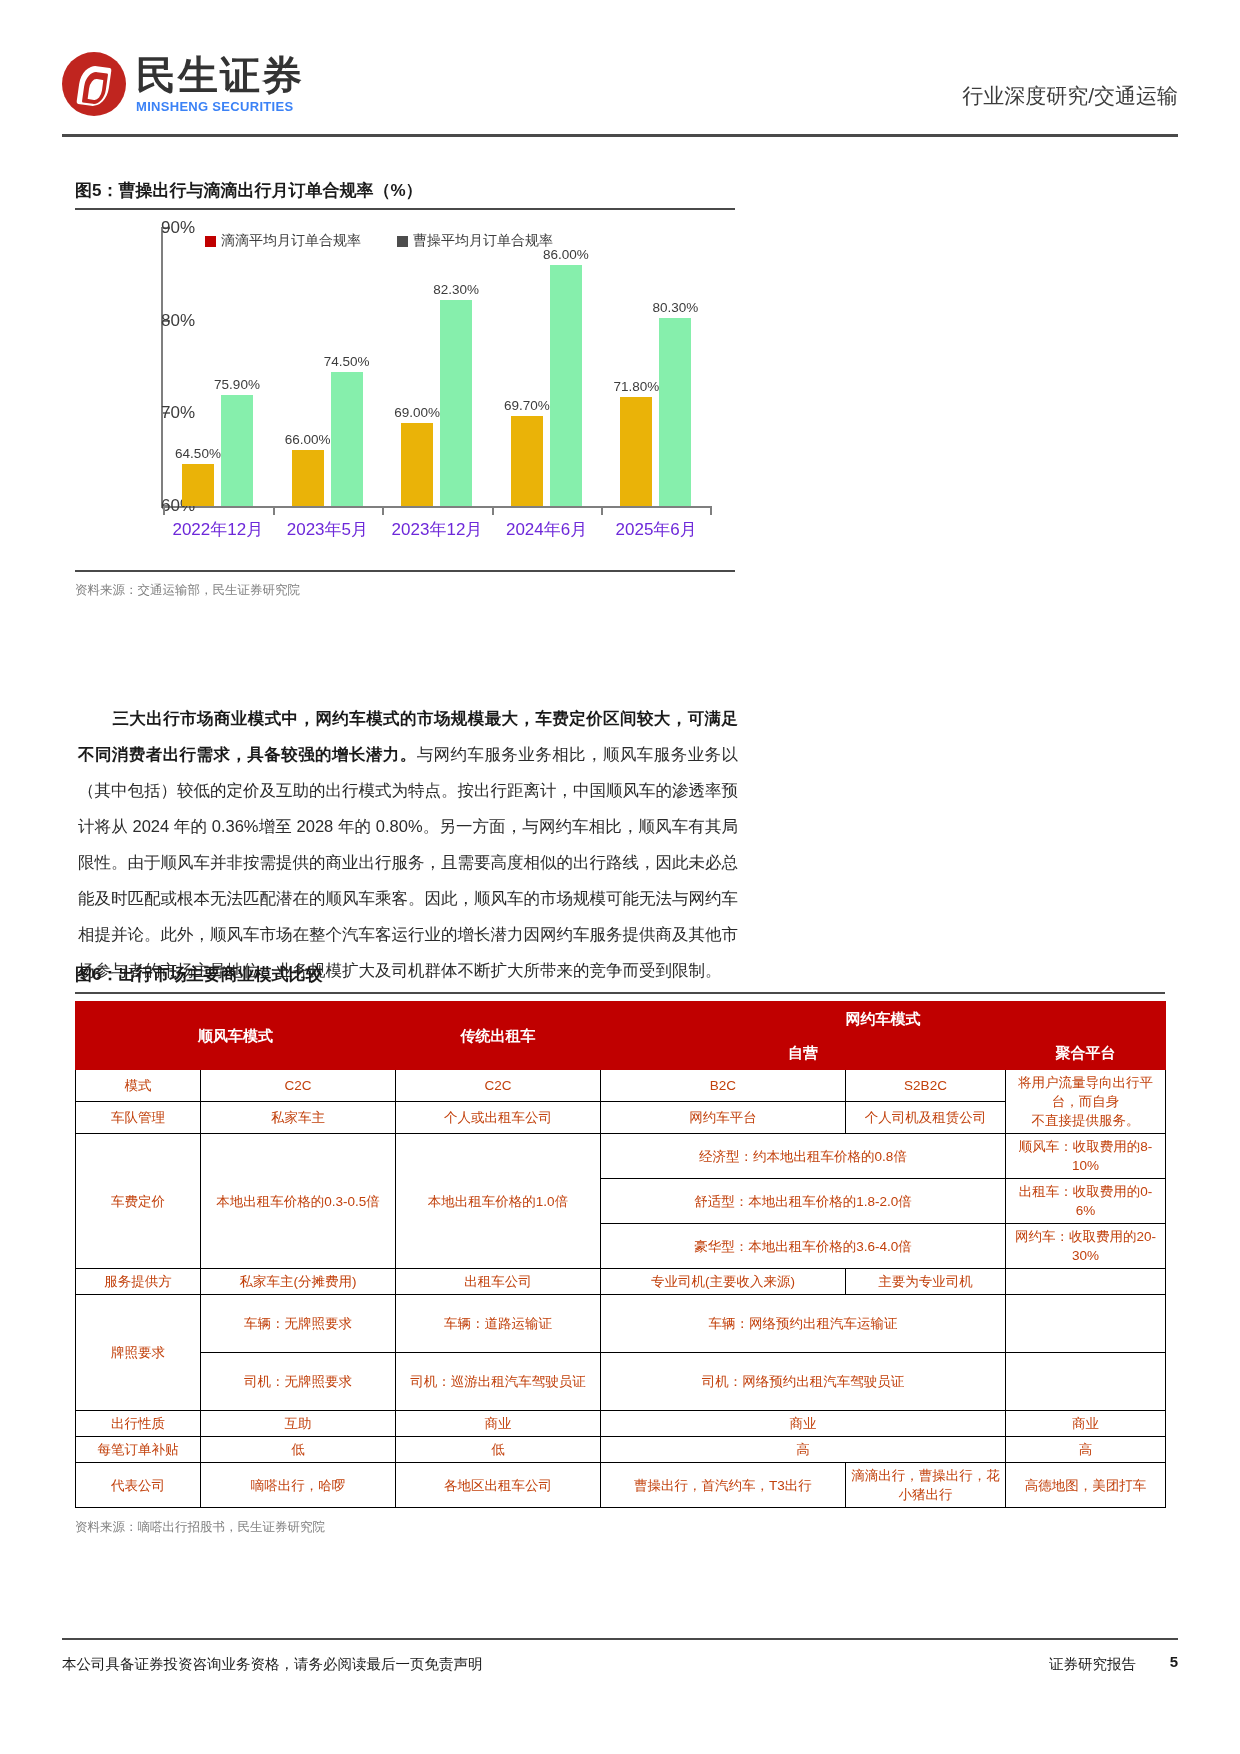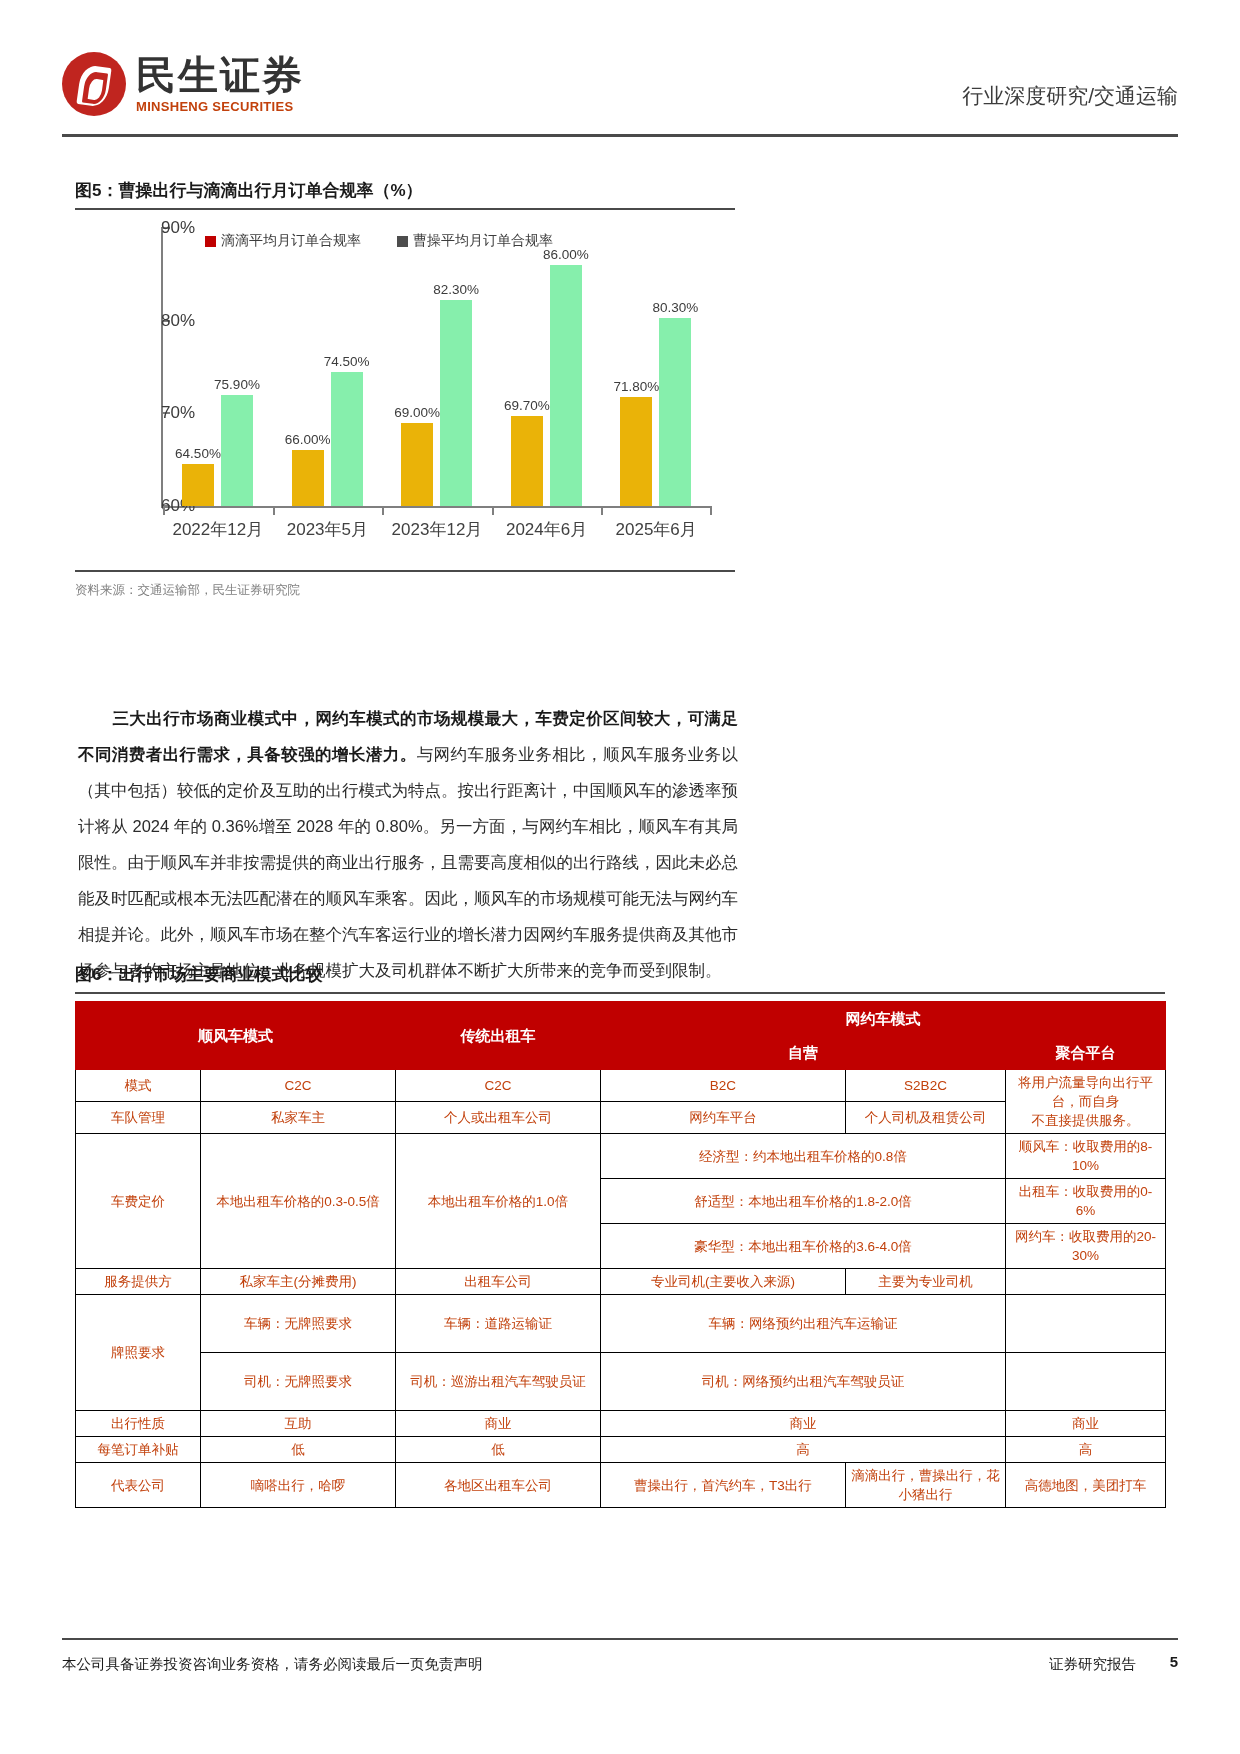--- a/index.html
+++ b/index.html
@@ -38,21 +38,21 @@
     background: #ffffff;
     border-radius: 50% 4% 50% 4%;
     transform: rotate(8deg);
   }
   .logo-text { display: flex; flex-direction: column; justify-content: center; }
   .logo-cn {
     font-size: 40px; font-weight: bold; color: #333333; letter-spacing: 2px;
     line-height: 44px;
   }
   .logo-en {
-    font-size: 13px; font-weight: bold; color: #c2410c; letter-spacing: 0.3px;
+    font-size: 13px; font-weight: bold; color: #3b82f6; letter-spacing: 0.3px;
     line-height: 16px; margin-top: 2px;
   }
   .header-right {
     position: absolute; right: 62px; top: 82px;
     font-size: 21px; color: #3c3c3c; font-weight: 500;
   }
   .header-rule {
     position: absolute; left: 62px; top: 134px; width: 1116px; height: 3px;
     background: #4a4a4a;
   }
@@ -105,21 +105,21 @@
   .bar.gray { background: #86efac; left: 58px; }
   .bar-label {
     position: absolute; bottom: 100%; left: 50%; transform: translateX(-50%);
     font-size: 13.5px; color: #3c3c3c; white-space: nowrap; margin-bottom: 3px;
   }
   .xlabels {
     position: absolute; left: 88px; top: 300px; width: 548px;
     display: flex;
   }
   .xlabel {
-    flex: 1; text-align: center; font-size: 17px; color: #404040;
+    flex: 1; text-align: center; font-size: 17px; color: #6d28d9;
   }
 
   .fig-bottom-rule { height: 2px; background: #4a4a4a; width: 100%; margin-top: 2px; }
   .fig-source {
     font-size: 12.5px; color: #808080; margin-top: 9px; line-height: 18px;
   }
 
   
   .body-para {
     position: absolute; left: 78px; top: 700px; width: 660px;
@@ -401,20 +401,21 @@
           <td class="rowhdr">代表公司</td>
           <td>嘀嗒出行，哈啰</td>
           <td>各地区出租车公司</td>
           <td>曹操出行，首汽约车，T3出行</td>
           <td>滴滴出行，曹操出行，花小猪出行</td>
           <td>高德地图，美团打车</td>
         </tr>
       </tbody>
     </table>
 
+    <div class="tbl-source">资料来源：嘀嗒出行招股书，民生证券研究院</div>
   </div>
 
   <div class="footer-rule"></div>
   <div class="footer-left">本公司具备证券投资咨询业务资格，请务必阅读最后一页免责声明</div>
   <div class="footer-right">证券研究报告</div>
   <div class="footer-page">5</div>
 
 </div>
 
 </body></html>

